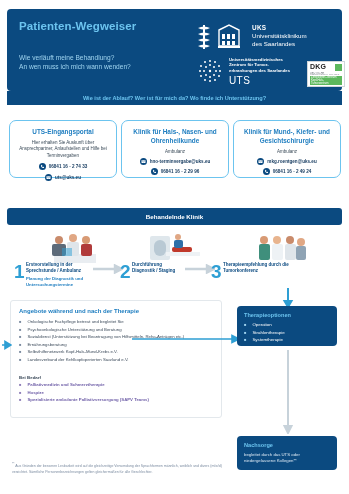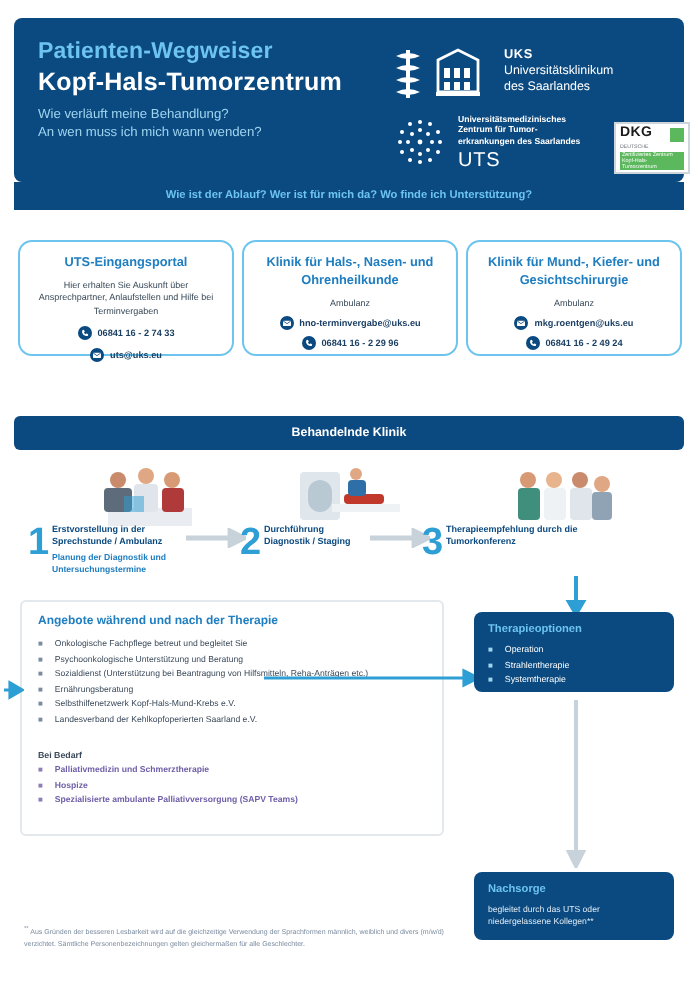--- a/index.html
+++ b/index.html
@@ -169,21 +169,20 @@
   }
   .footnote .star{vertical-align:super;font-size:3px;}
 </style>
 </head>
 <body>
 
 <div class="page">
 
   <div class="header">
     <div class="hd-title1">Patienten-Wegweiser</div>
-    <div class="hd-title2">Kopf-Hals-Tumorzentrum</div>
     <div class="hd-sub1">Wie verläuft meine Behandlung?</div>
     <div class="hd-sub2">An wen muss ich mich wann wenden?</div>
 
     <svg class="uks-logo" viewBox="0 0 52 26">
       <g fill="#ffffff">
         <rect x="8" y="1" width="2" height="24"></rect>
         <path d="M3 4 q6 -3 12 0 q-6 3 -12 0z"></path>
         <path d="M3 10 q6 -3 12 0 q-6 3 -12 0z"></path>
         <path d="M3 16 q6 -3 12 0 q-6 3 -12 0z"></path>
         <path d="M3 22 q6 -3 12 0 q-6 3 -12 0z"></path>

